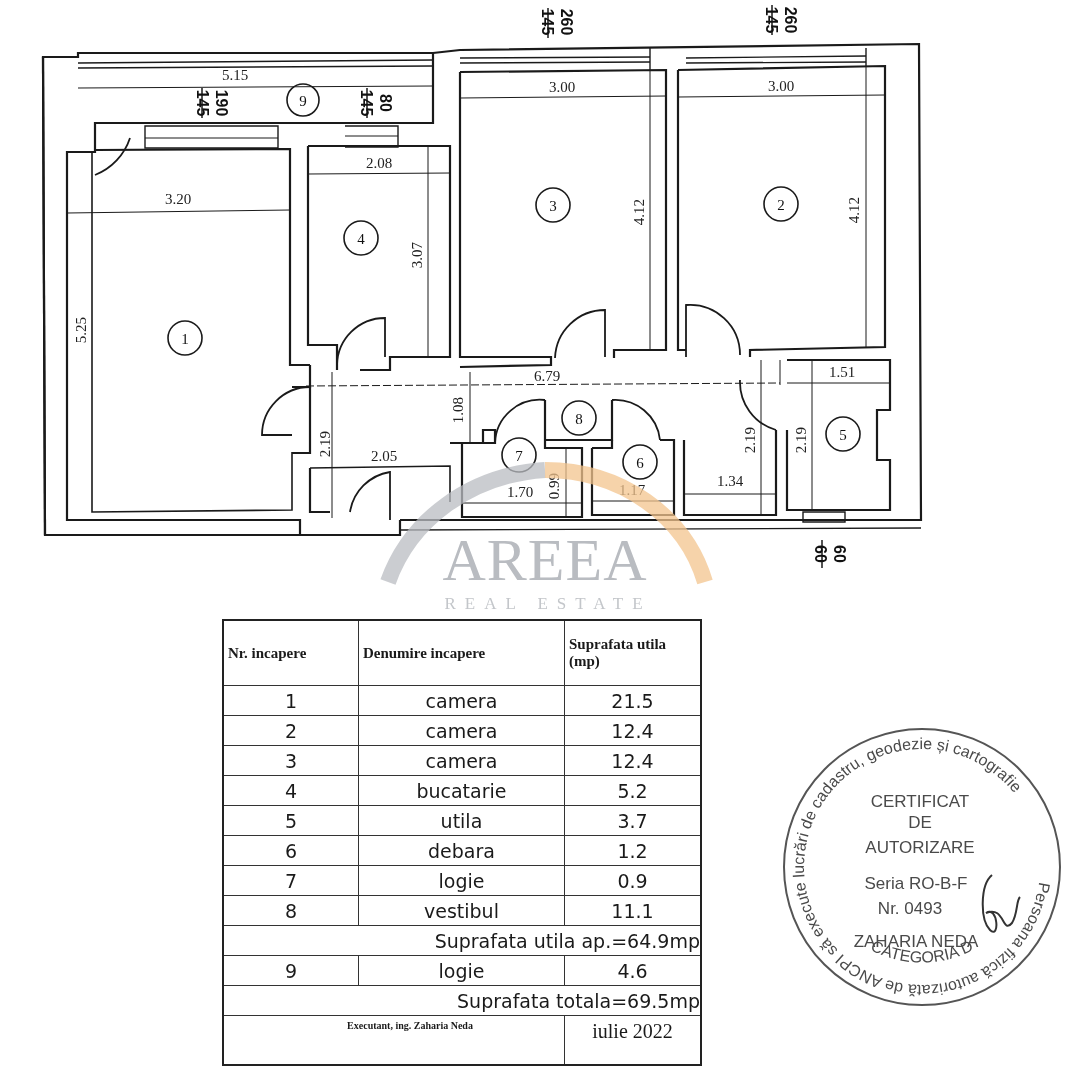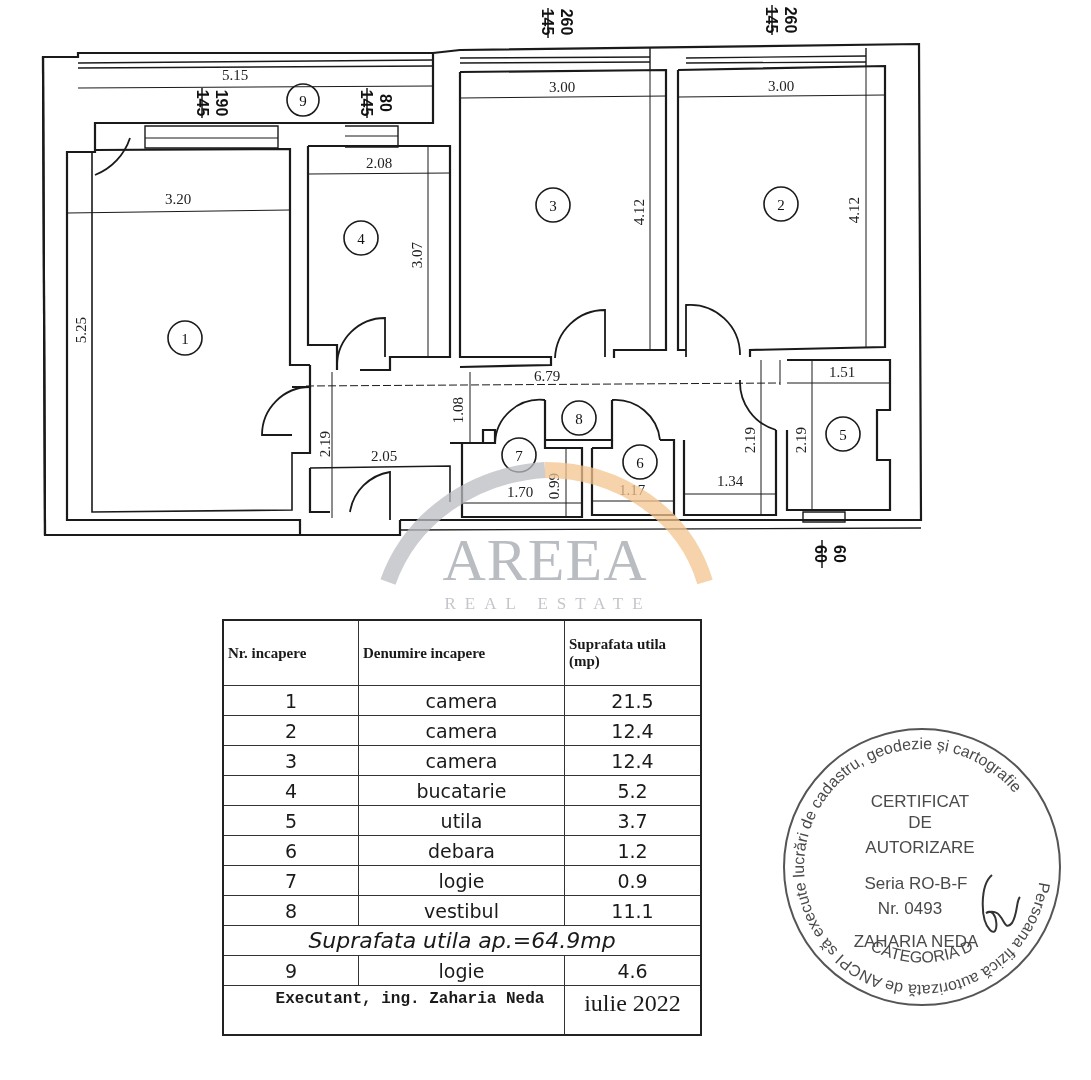--- a/index.html
+++ b/index.html
@@ -8,24 +8,24 @@
   #plan svg { width:1091px; height:620px; display:block; }
   .dim { font-family:"Liberation Serif", serif; font-size:15px; fill:#222; }
   .dim-b { font-family:"Liberation Sans", sans-serif; font-size:16px; font-weight:bold; fill:#111; }
   .room-no { font-family:"Liberation Serif", serif; font-size:15px; fill:#111; }
   .wm-title { font-family:"Liberation Serif", serif; font-size:60px; fill:#b9bcc1; letter-spacing:1px; }
   .wm-sub { font-family:"Liberation Serif", serif; font-size:17px; fill:#c3c6ca; letter-spacing:9px; }
 
   #table { position:absolute; left:222px; top:619px; width:480px; border-collapse:collapse; border:2px solid #222; }
   #table td { border:1.6px solid #333; padding:0; height:29px; text-align:center; font-family:"DejaVu Sans", sans-serif; font-size:19px; color:#1a1a1a; }
   #table tr.hdr td { height:64px; font-family:"Liberation Serif", serif; font-weight:bold; font-size:15px; text-align:left; padding-left:4px; vertical-align:middle; }
-  #table tr.sum td { font-style:italic; font-size:22px; }
+  #table tr.sum td { font-size:19px;text-align:right; }
   #table tr.foot td { height:44px; vertical-align:top; padding-top:4px; }
-  #table td.foot-left { font-family:Liberation Mono, monospace; font-weight:bold; font-size:16px;padding-left:32px; }
-  #table td.foot-right { font-family:"Liberation Serif", serif; font-size:24px; }
+  #table td.foot-left { font-family:Liberation Serif, serif; font-weight:bold; font-size:10px;padding-left:32px; }
+  #table td.foot-right { font-family:"Liberation Serif", serif; font-size:20px; }
 
   #stamp { position:absolute; left:780px; top:725px; width:284px; height:284px; }
   .stamp-ring { font-family:"Liberation Sans", sans-serif; font-size:16px; fill:#4a4a4a; }
   .stamp-main { font-family:"Liberation Sans", sans-serif; font-size:17px; fill:#4a4a4a; text-anchor:middle; }
 </style>
 </head>
 <body>
 
 <div id="plan">
 <svg viewBox="0 0 1091 620" xmlns="http://www.w3.org/2000/svg">
@@ -238,20 +238,23 @@
     <td>vestibul</td>
     <td>11.1</td>
   </tr>
   <tr class="sum">
     <td colspan="3">Suprafata utila ap.=64.9mp</td>
   </tr>
   <tr>
     <td>9</td>
     <td>logie</td>
     <td>4.6</td>
+  </tr>
+  <tr class="sum">
+    <td colspan="3">Suprafata totala=69.5mp</td>
   </tr>
   <tr class="foot">
     <td colspan="2" class="foot-left">Executant, ing. Zaharia Neda</td>
     <td class="foot-right">iulie  2022</td>
   </tr>
 </tbody>
   </table>
 
 <div id="stamp">
 <svg viewBox="0 0 284 284" width="284" height="284" xmlns="http://www.w3.org/2000/svg">

